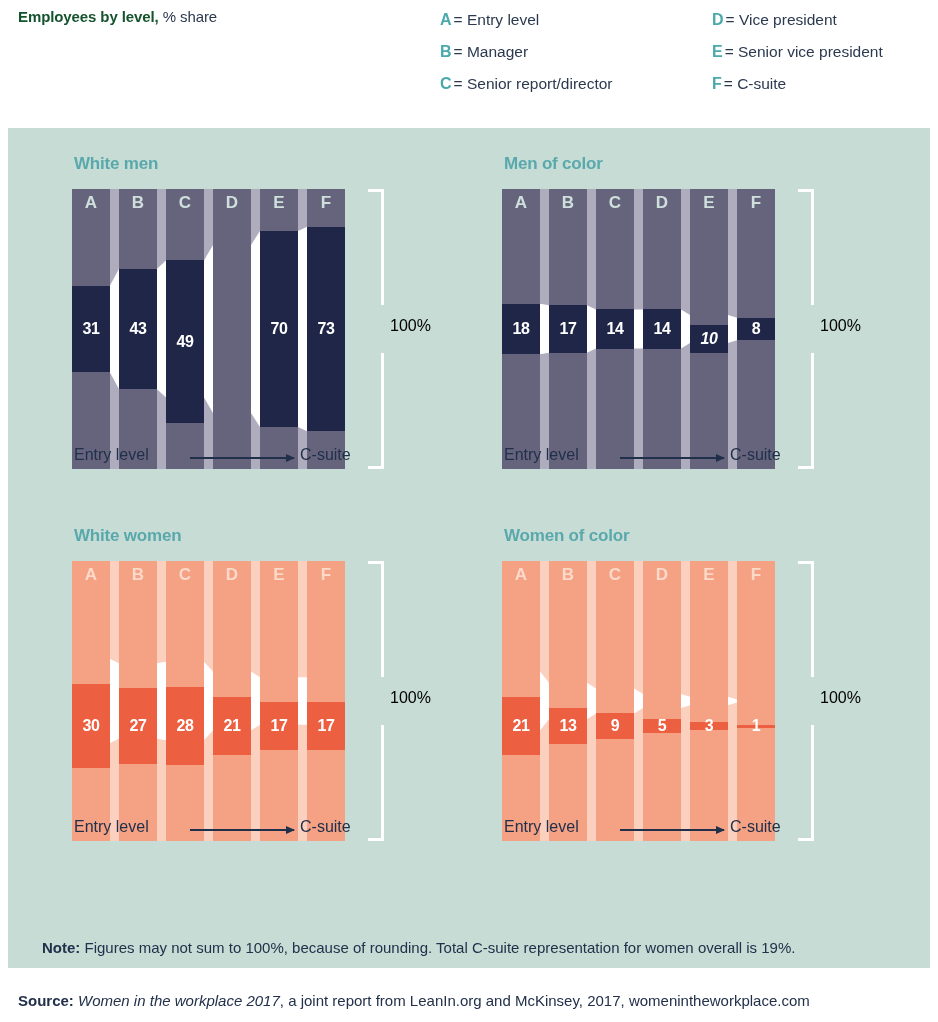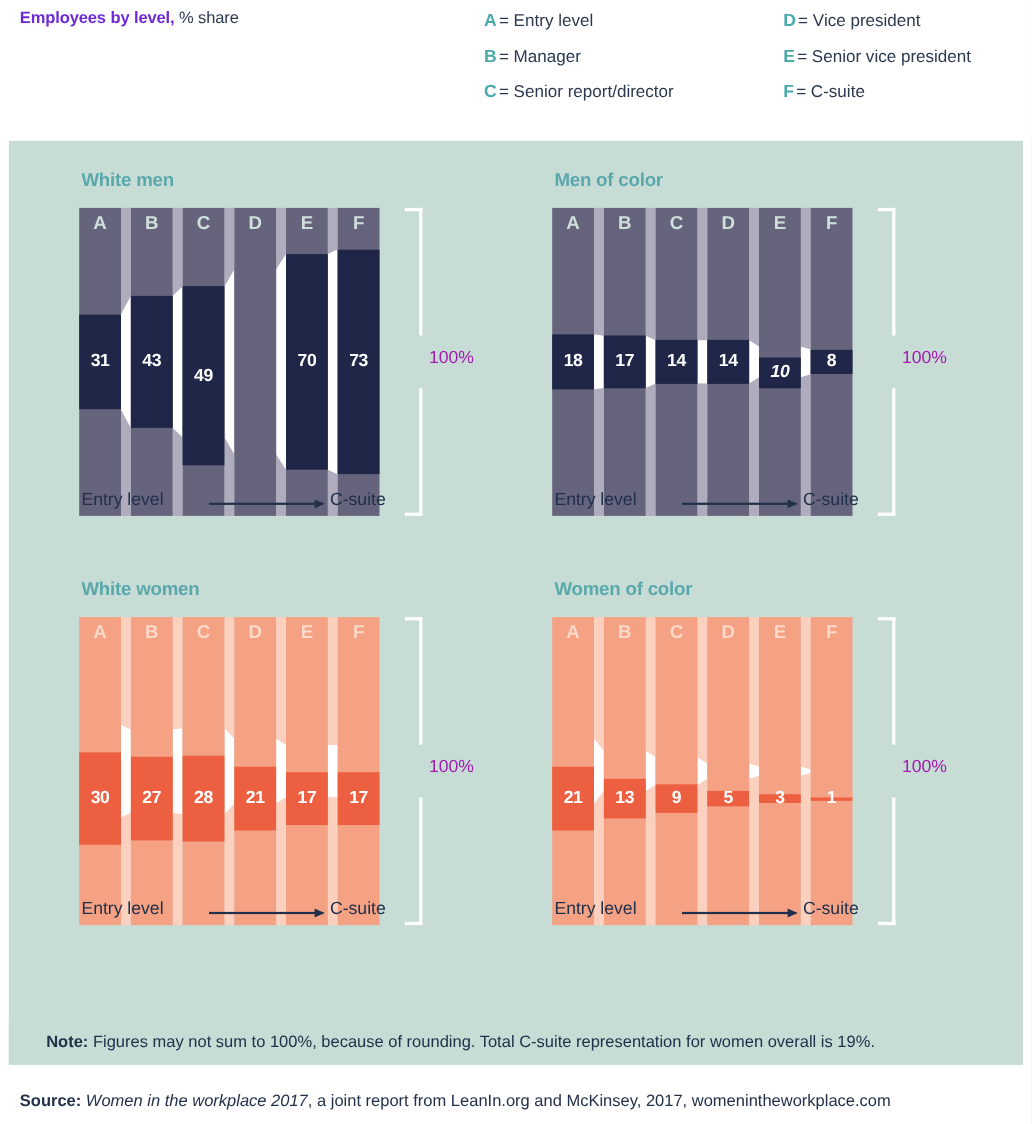--- a/index.html
+++ b/index.html
@@ -8,21 +8,21 @@
     background:#ffffff;
     font-family:"Liberation Sans", sans-serif;
     color:#21304a;
     -webkit-font-smoothing:antialiased;
     position:relative;
     overflow:hidden;
   }
   
   .header{position:absolute;left:0;top:0;width:938px;height:128px;background:#fff;}
   .title{position:absolute;left:18px;top:8px;font-size:15px;letter-spacing:-0.1px;}
-  .title b{font-weight:bold;color:#6d28d9;}
+  .title b{font-weight:bold;color:#14532d;}
   .title span{font-weight:normal;color:#2b394f;}
 
   .legend{position:absolute;left:440px;top:8px;width:490px;}
   .legend-col{position:absolute;top:0;}
   .legend-col.c1{left:0;width:260px;}
   .legend-col.c2{left:272px;width:230px;}
   .legend-row{height:32px;line-height:24px;font-size:15.5px;color:#2b394f;white-space:nowrap;}
   .legend-key{font-weight:bold;color:#4aa9ab;margin-right:2px;font-size:16px;}
 
   
@@ -62,21 +62,21 @@
   .pal-women .letter{color:#fcd9c9;}
   .pal-women .ribbon{background:#ffffff;}
 
   
   .bracket{position:absolute;left:296px;top:0;width:16px;height:280px;}
   .bracket i{position:absolute;background:#ffffff;display:block;}
   .bracket .vt{left:13px;width:3px;top:0;height:116px;}
   .bracket .vb{left:13px;width:3px;bottom:0;height:116px;}
   .bracket .ct{left:0;top:0;height:3px;width:16px;}
   .bracket .cb{left:0;bottom:0;height:3px;width:16px;}
-  .bracket-label{position:absolute;left:318px;top:128px;font-size:16px;color:#a21caf;white-space:nowrap;text-align:center;}
+  .bracket-label{position:absolute;left:318px;top:128px;font-size:16px;color:#000000;white-space:nowrap;text-align:center;}
 
   
   .axis{position:absolute;left:2px;top:292px;width:300px;height:22px;font-size:16px;color:#21304a;}
   .axis .lbl-a{position:absolute;left:0;top:0;}
   .axis .lbl-b{position:absolute;left:226px;top:0;}
   .axis .arrow{position:absolute;left:116px;top:11px;width:104px;height:2px;background:#21304a;}
   .axis .arrow:after{content:"";position:absolute;right:-1px;top:-3.5px;border-left:9px solid #21304a;border-top:4.5px solid transparent;border-bottom:4.5px solid transparent;}
 
   
   .note{position:absolute;left:8px;top:928px;width:922px;height:40px;background:#c8dcd6;}

